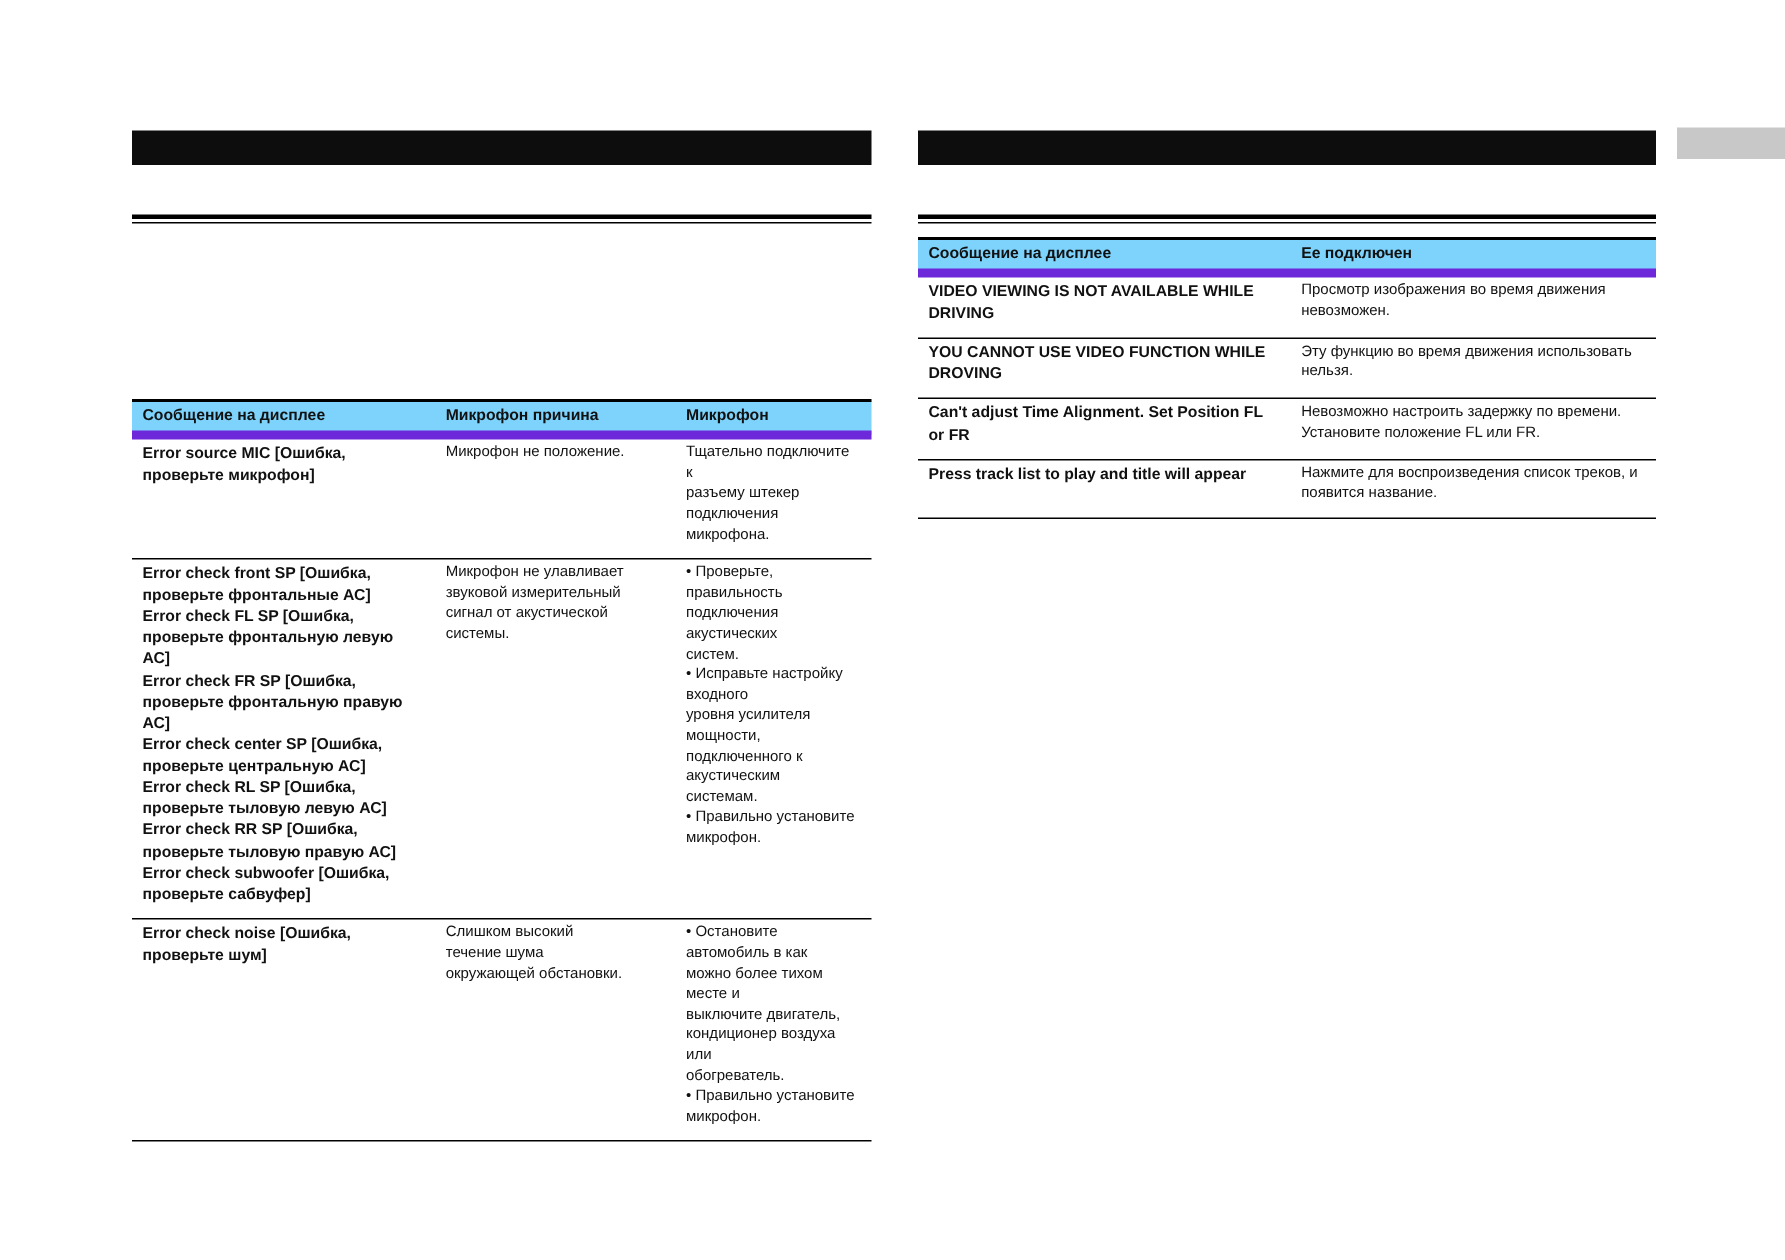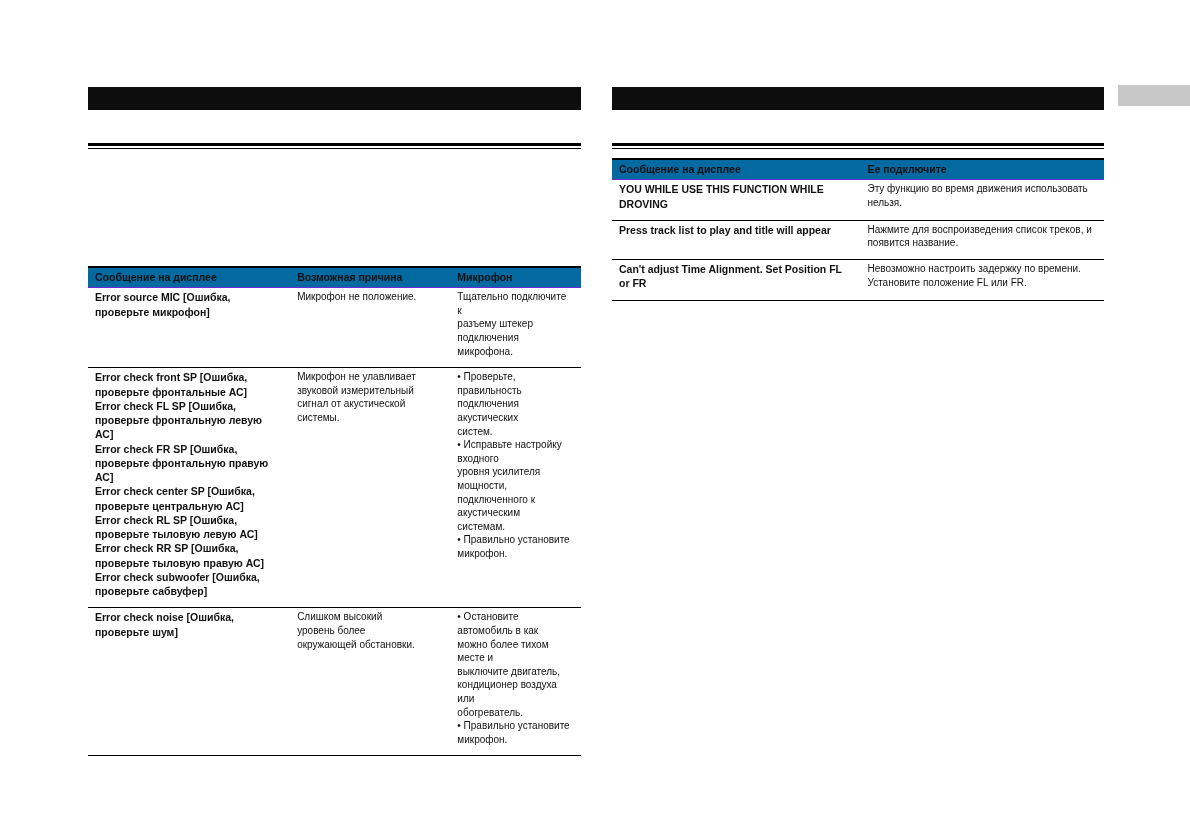--- a/index.html
+++ b/index.html
@@ -53,23 +53,23 @@
     width: 100%;
     border-collapse: collapse;
     table-layout: fixed;
     font-size: 10px;
     line-height: 1.36;
     color: #111;
   }
   .tbl-left  { top: 179px; }
   .tbl-right { top: 71px; }
   table.tbl th {
-    background: #0369a1;
+    background: #7dd3fc;
     border-top: 2px solid #000;
-    border-bottom: 1px solid #6d28d9;
+    border-bottom: 6px solid #6d28d9;
     font-size: 10.5px;
     font-weight: bold;
     text-align: left;
     vertical-align: top;
     padding: 2px 7px 3px 7px;
   }
   table.tbl td {
     border-bottom: 1px solid #000;
     text-align: left;
     vertical-align: top;
@@ -94,21 +94,21 @@
 
     <table class="tbl tbl-left">
       <colgroup>
         <col style="width:41%">
         <col style="width:32.5%">
         <col style="width:26.5%">
       </colgroup>
       <thead>
         <tr>
           <th>Сообщение на дисплее</th>
-          <th>Возможная причина</th>
+          <th>Микрофон причина</th>
           <th>Микрофон</th>
         </tr>
       </thead>
       <tbody>
         <tr>
           <td class="msg">Error source MIC [Ошибка,
 проверьте микрофон]</td>
           <td>Микрофон не положение.</td>
           <td>Тщательно подключите к
 разъему штекер подключения
@@ -142,21 +142,21 @@
 уровня усилителя мощности,
 подключенного к акустическим
 системам.
 • Правильно установите
 микрофон.</td>
         </tr>
         <tr>
           <td class="msg">Error check noise [Ошибка,
 проверьте шум]</td>
           <td>Слишком высокий
-уровень более
+течение шума
 окружающей обстановки.</td>
           <td>• Остановите автомобиль в как
 можно более тихом месте и
 выключите двигатель,
 кондиционер воздуха или
 обогреватель.
 • Правильно установите
 микрофон.</td>
         </tr>
       </tbody>
@@ -168,38 +168,44 @@
     <div class="double-rule"></div>
 
     <table class="tbl tbl-right">
       <colgroup>
         <col style="width:50.5%">
         <col style="width:49.5%">
       </colgroup>
       <thead>
         <tr>
           <th>Сообщение на дисплее</th>
-          <th>Ее подключите</th>
+          <th>Ее подключен</th>
         </tr>
       </thead>
       <tbody>
         <tr>
-          <td class="msg">YOU WHILE USE THIS FUNCTION WHILE
+          <td class="msg">VIDEO VIEWING IS NOT AVAILABLE WHILE
+DRIVING</td>
+          <td>Просмотр изображения во время движения
+невозможен.</td>
+        </tr>
+        <tr>
+          <td class="msg">YOU CANNOT USE VIDEO FUNCTION WHILE
 DROVING</td>
           <td>Эту функцию во время движения использовать
 нельзя.</td>
-        </tr>
-        <tr>
-          <td class="msg">Press track list to play and title will appear</td>
-          <td>Нажмите для воспроизведения список треков, и
-появится название.</td>
         </tr>
         <tr>
           <td class="msg">Can't adjust Time Alignment. Set Position FL
 or FR</td>
           <td>Невозможно настроить задержку по времени.
 Установите положение FL или FR.</td>
         </tr>
+        <tr>
+          <td class="msg">Press track list to play and title will appear</td>
+          <td>Нажмите для воспроизведения список треков, и
+появится название.</td>
+        </tr>
       </tbody>
     </table>
   </div>
 
 </div>
 
 </body></html>

